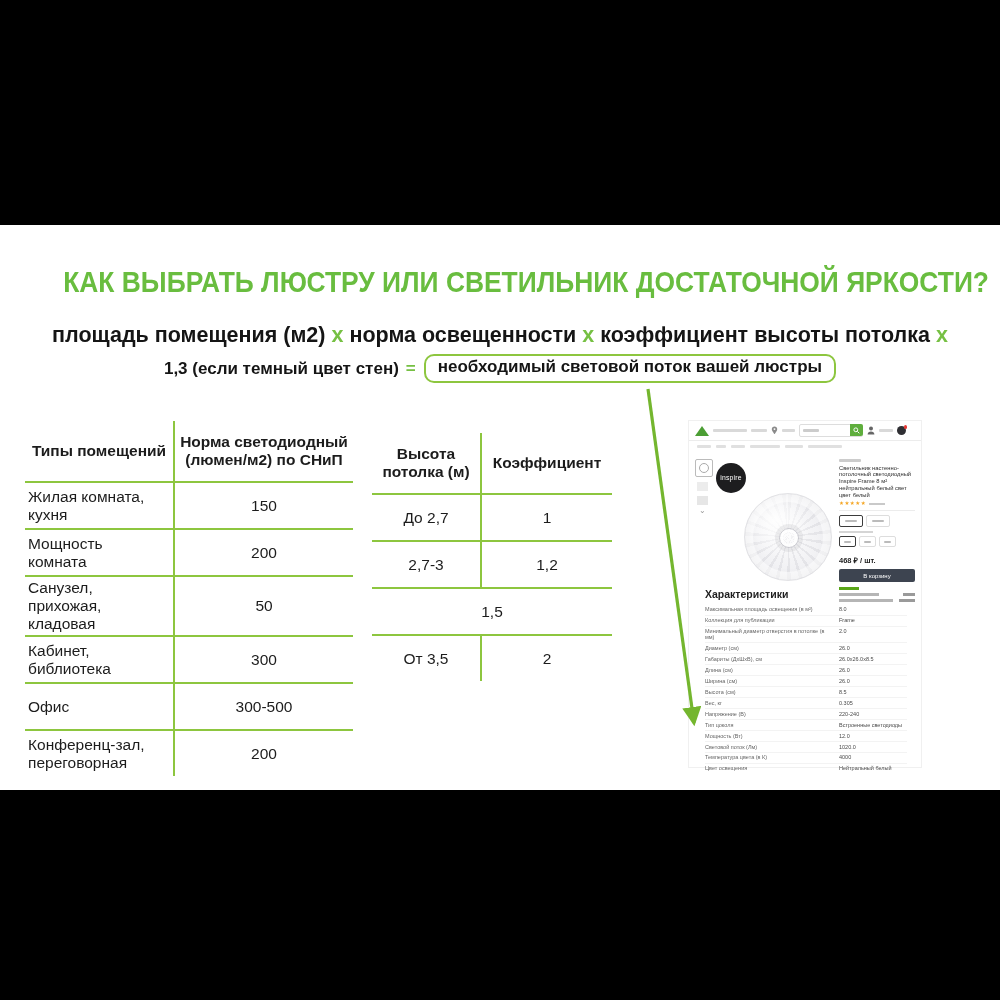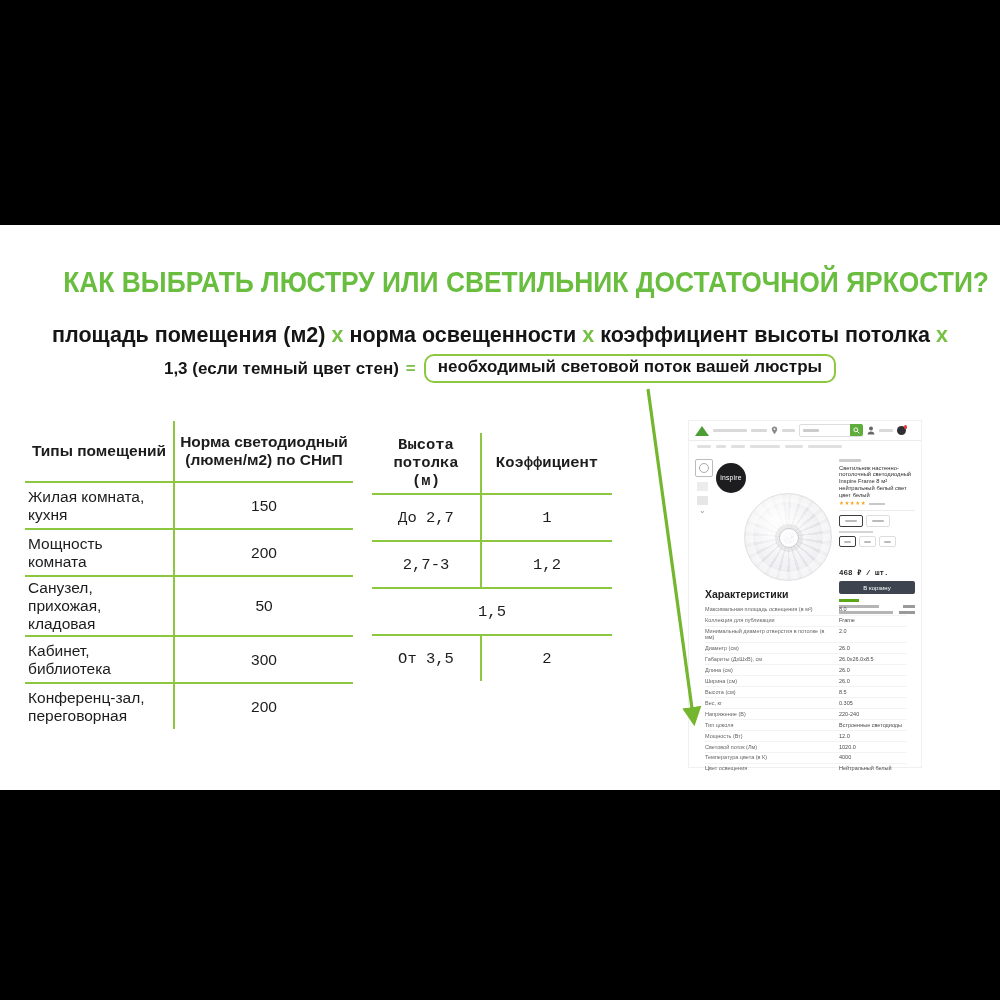--- a/index.html
+++ b/index.html
@@ -20,21 +20,21 @@
   
   .gtable{position:absolute;font-size:15.5px;color:#1c1c1c;}
   .gtable .trow{display:flex;align-items:center;min-height:45px;}
   .gtable .thead{min-height:60px;font-weight:bold;}
   .gtable .tbody .trow{border-top:2px solid #8dc63f;}
   .gtable .c1{box-sizing:border-box;border-right:2px solid #8dc63f;align-self:stretch;display:flex;align-items:center;}
   .gtable .c2{flex:1;text-align:center;}
   .t-left{left:25px;top:196px;width:328px;}
   .t-left .c1{width:150px;padding:2px 8px 2px 3px;}
   .t-left .thead .c1{justify-content:center;text-align:center;padding:2px 4px;}
-  .t-right{left:372px;top:208px;width:240px;font-family:Liberation Mono, monospace;}
+  .t-right{left:372px;top:208px;width:240px;}
   .t-right .c1{width:110px;justify-content:center;text-align:center;padding:2px 4px;}
 
   
   .arrow-svg{position:absolute;top:0;left:0;pointer-events:none;z-index:5;}
 
   
   .card{position:absolute;left:688px;top:195px;width:234px;height:348px;background:#fff;border:1px solid #f0f0f0;box-sizing:border-box;font-family:"Liberation Sans",sans-serif;}
   .mini-header{position:absolute;top:0;left:0;right:0;height:20px;border-bottom:1px solid #ececec;display:flex;align-items:center;gap:4px;padding:0 6px;box-sizing:border-box;}
   .tri{width:0;height:0;border-left:7px solid transparent;border-right:7px solid transparent;border-bottom:10px solid #4b9e34;}
   .bar{background:#d9d9d9;border-radius:1px;height:3px;}
@@ -72,21 +72,21 @@
   .vbtn{width:22px;height:10px;border-radius:2px;display:flex;align-items:center;justify-content:center;}
   .vbtn.sel{border:1px solid #3c3c3c;}
   .vbtn.unsel{border:1px solid #ddd;}
   .vbtn .bar{width:12px;height:2px;background:#bbb;}
   .optlabel{margin-top:4px;width:34px;height:2.5px;background:#d5d5d5;}
   .chips{margin-top:3px;display:flex;gap:3px;}
   .chip{width:15px;height:9px;border-radius:2px;display:flex;align-items:center;justify-content:center;}
   .chip.sel{border:1px solid #3c3c3c;}
   .chip.unsel{border:1px solid #ddd;}
   .chip .bar{width:7px;height:2px;background:#bbb;}
-  .price{margin-top:21px;font-size:7.5px;font-weight:bold;color:#1f1f1f;font-family:Liberation Mono, monospace;}
+  .price{margin-top:8px;font-size:7.5px;font-weight:bold;color:#1f1f1f;}
   .cartbtn{margin-top:4px;width:76px;height:13px;background:#3d4450;border-radius:2px;color:#fff;font-size:6px;display:flex;align-items:center;justify-content:center;}
   .stockbar{margin-top:5px;width:20px;height:2.5px;background:#59a618;}
   .deliv{margin-top:3.5px;display:flex;justify-content:space-between;align-items:center;}
   .deliv .l{height:2.5px;background:#b5b5b5;}
   .deliv .r{height:2.5px;background:#9a9a9a;}
 
   .char-heading{position:absolute;left:16px;top:167px;font-size:10.5px;font-weight:bold;color:#1f1f1f;}
   .char-list{position:absolute;left:16px;top:184px;width:202px;}
   .char-row{display:flex;font-size:5.5px;line-height:1;color:#666;padding:2.2px 0 2.3px;border-bottom:1px solid #f3f3f3;}
   .char-row:last-child{border-bottom:none;}
@@ -138,20 +138,24 @@
           <div class="trow">
             <div class="c1">Санузел, прихожая, кладовая</div>
             <div class="c2">50</div>
           </div>
 
           <div class="trow">
             <div class="c1">Кабинет, библиотека</div>
             <div class="c2">300</div>
           </div>
 
+          <div class="trow">
+            <div class="c1">Офис</div>
+            <div class="c2">300-500</div>
+          </div>
 
           <div class="trow">
             <div class="c1">Конференц-зал, переговорная</div>
             <div class="c2">200</div>
           </div>
         </div>
     </div>
 
     <div class="gtable t-right">
       <div class="trow thead">

